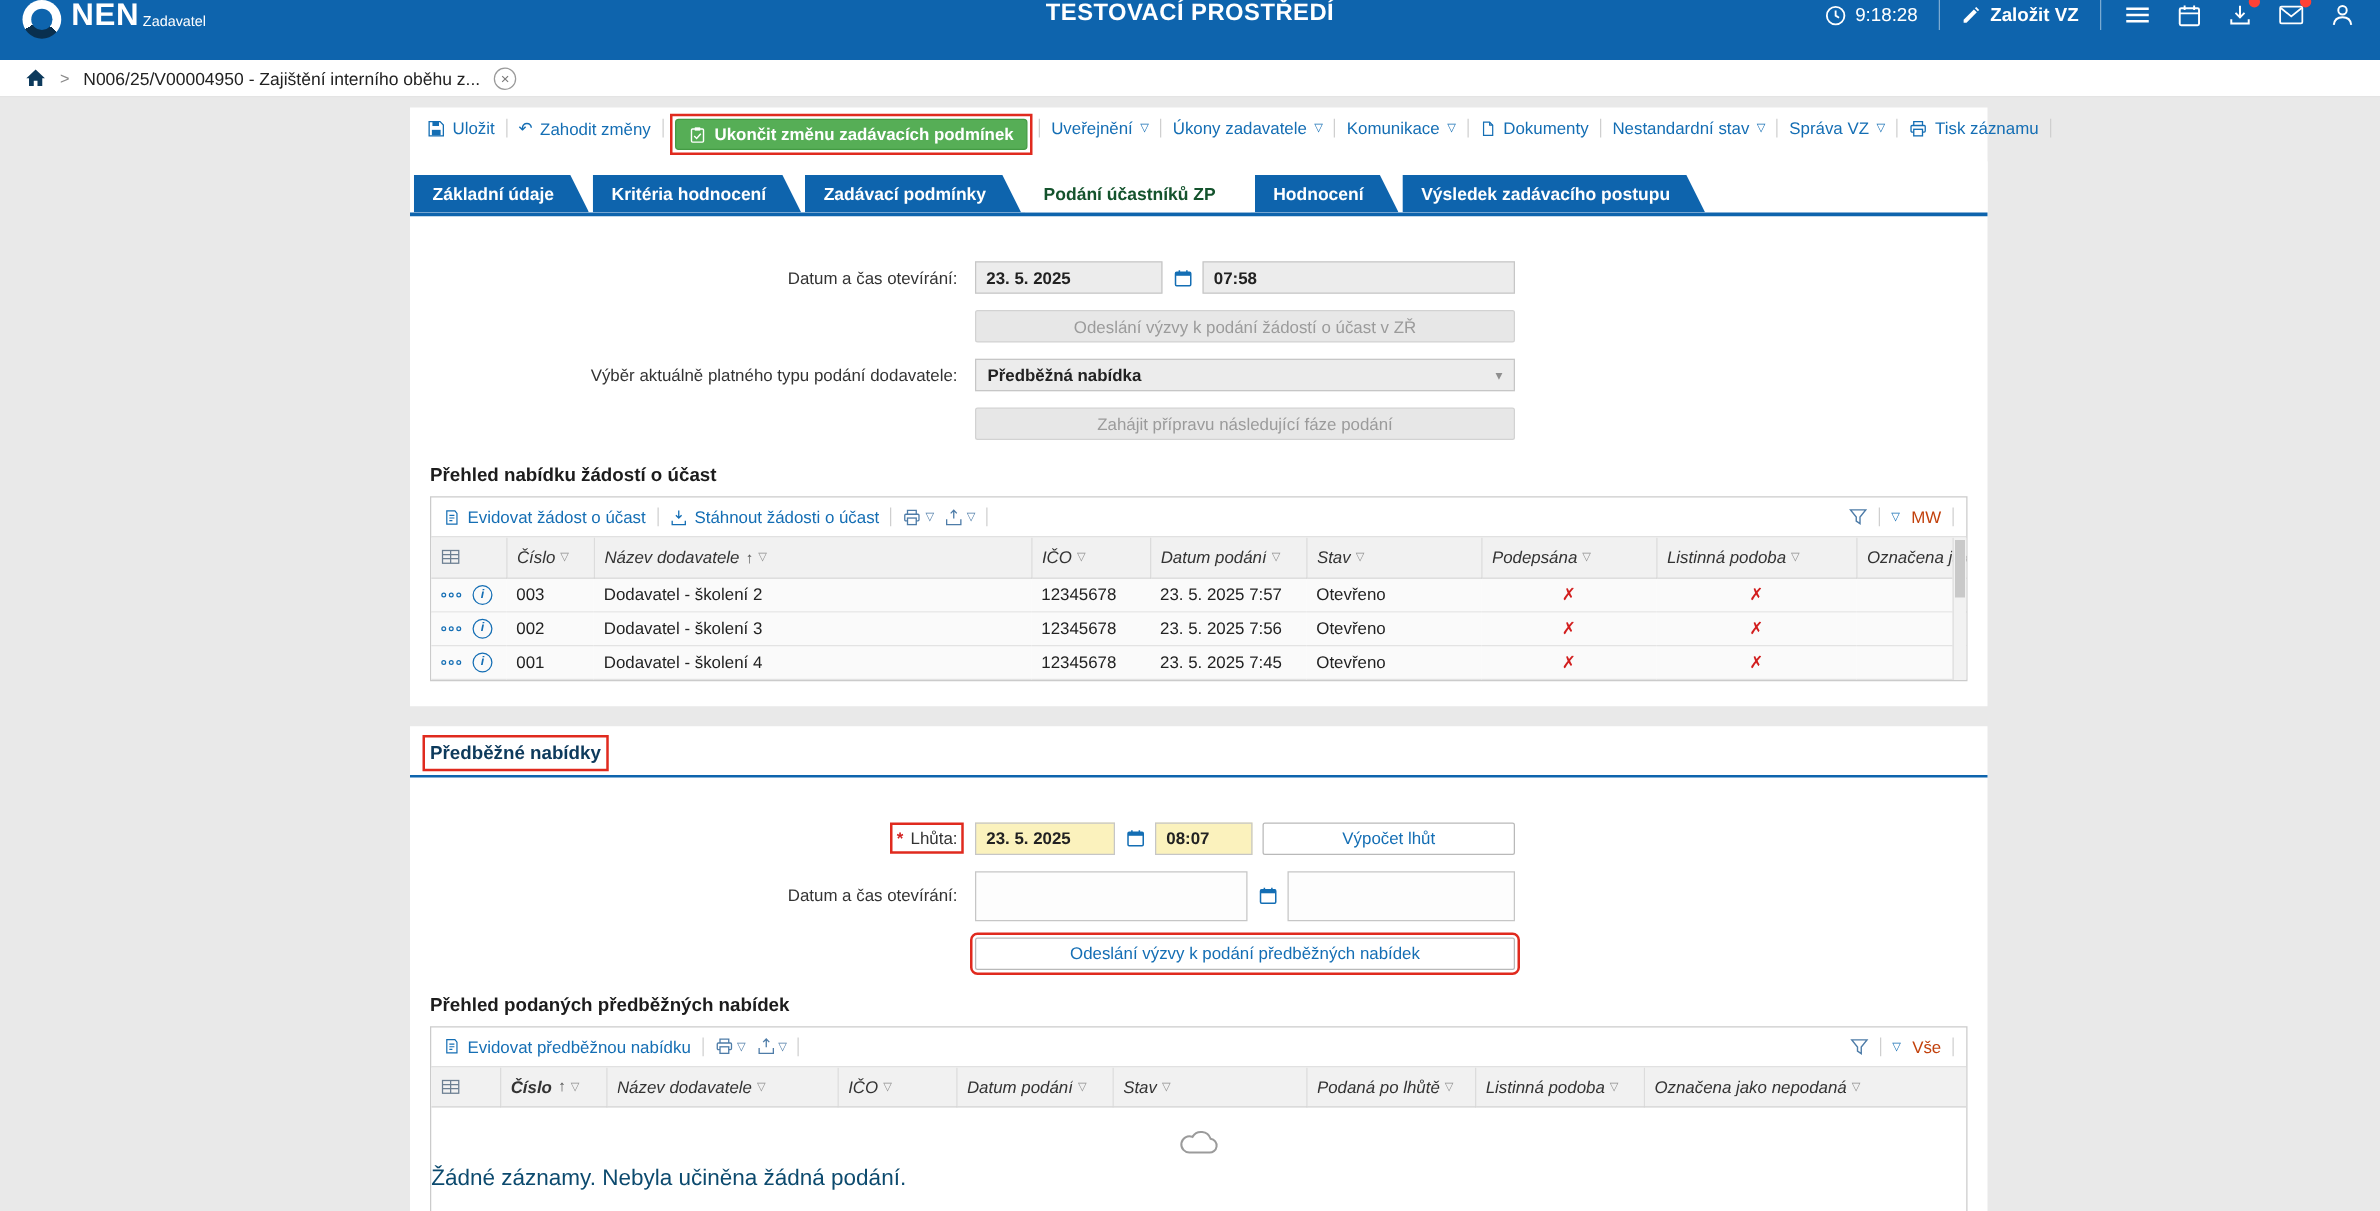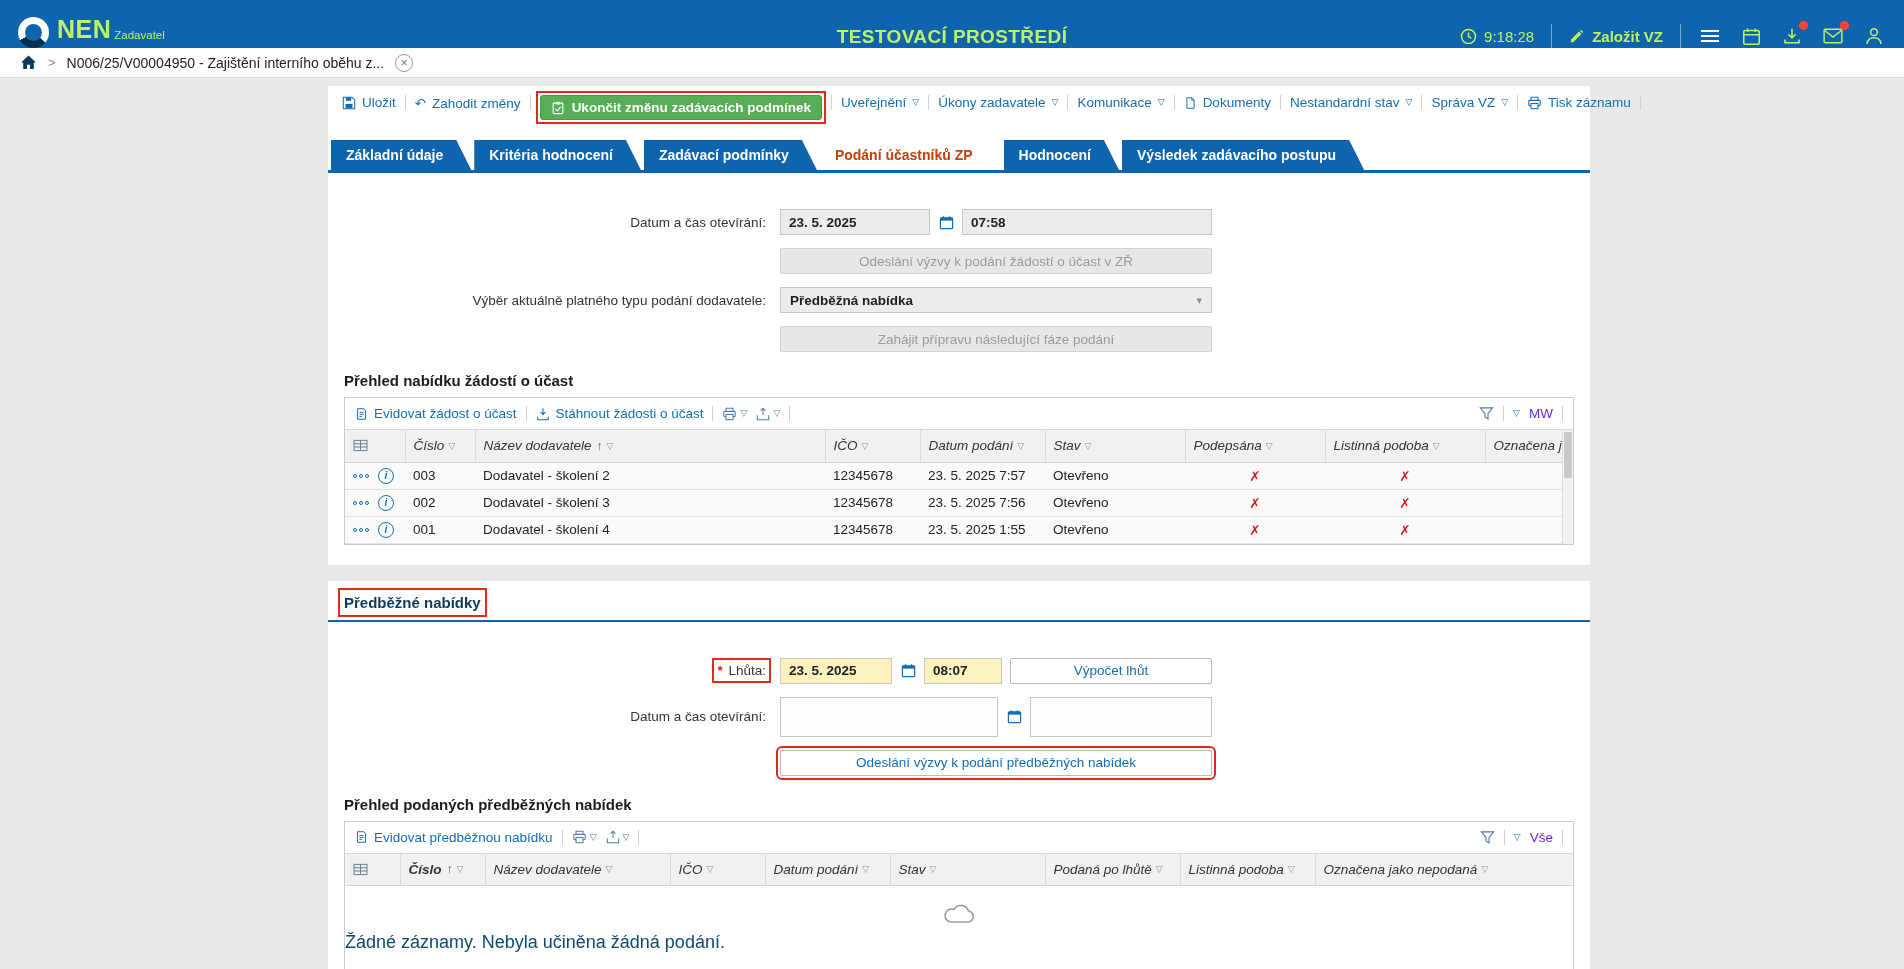--- a/index.html
+++ b/index.html
@@ -8,22 +8,22 @@
     font-family: "Liberation Sans", "DejaVu Sans", sans-serif;
     background: #e9e9e9;
     color: #222;
     font-size: 14px;
     overflow: hidden;
   }
   svg { display: block; }
 
   
   .app-header {
-    height: 48px; background: #0e64ad; color: #bef264;
-    display: flex; align-items: flex-end; padding: 0 18px; position: relative;
+    height: 48px; background: #0e64ad; color: #ffffff;
+    display: flex; align-items: flex-start; padding: 0 18px; position: relative;
   }
   .logo-wrap { display: flex; align-items: flex-start; gap: 8px; cursor: pointer; z-index: 2; }
   .logo-circle { width: 31px; height: 31px; border-radius: 50%;
     background: conic-gradient(from 130deg, #092f4e 0 110deg, #ffffff 110deg 360deg); position: relative; }
   .logo-circle::after { content:""; position:absolute; inset:7px; border-radius:50%; background:#0e64ad; }
   .logo-texts { display:flex; align-items:flex-end; gap:3px; }
   .logo-text { font-size: 25px; font-weight: bold; letter-spacing: .5px; line-height: 1; }
   .logo-sub { font-size: 11.5px; padding-bottom: 1px; }
   .env-title { position:absolute; left:0; right:0; text-align:center; font-weight:bold;
     font-size:19px; letter-spacing:.4px; pointer-events:none; }
@@ -57,21 +57,21 @@
   .vsep { width:1px; height:15px; background:#cfcfcf; flex:0 0 auto; }
   .annot { outline:2px solid #e02a1e; outline-offset:2px; }
   .btn-green { background:#56ae56; border:1px solid #449b44; color:#fff; display:inline-flex; gap:7px;
     align-items:center; padding:4px 10px; border-radius:3px; font-size:13.5px; font-weight:600; cursor:pointer; }
 
   
   .tabs { display:flex; padding:11px 3px 0; border-bottom:3px solid #0e64ad; background:#fff; }
   .tab { background:#0e64ad; color:#fff; font-weight:bold; font-size:14px; padding:7px 28px 7px 15px;
     margin-right:3px; clip-path:polygon(0 0, calc(100% - 15px) 0, 100% 100%, 0 100%);
     cursor:pointer; white-space:nowrap; }
-  .tab.active { background:#fff; color:#c2410c;text-align:center; }
+  .tab.active { background:#fff; color:#14532d;text-align:center; }
 
   
   .form { display:grid; grid-template-columns:452px 1fr; row-gap:13px; padding:36px 0 4px; align-items:center; }
   .flabel { text-align:right; padding-right:14px; color:#333; font-size:13.5px; }
   .req { color:#d21e1e; font-style:normal; font-weight:bold; margin-right:2px; }
   .annot-lab { outline:2px solid #e02a1e; outline-offset:3px; display:inline-block; }
   .ffield { width:432px; display:flex; align-items:center; }
   .dt { display:flex; align-items:center; width:100%; gap:3px; }
   .inp { height:26px; border:1px solid #c6c6c6; background:#ececec; display:flex; align-items:center;
     padding:0 8px; font-weight:bold; font-size:13.5px; color:#222; }
@@ -91,21 +91,21 @@
   
   .sec-title { font-size:15px; font-weight:bold; margin:16px 16px 8px; color:#1c1c1c; }
   .p2-titlebar { padding:13px 16px 9px; border-bottom:2px solid #0e64ad; }
   .p2-title { display:inline-block; font-size:15px; font-weight:bold; color:#0d3a5c;
     outline:2px solid #e02a1e; outline-offset:4px; cursor:default; }
 
   
   .grid-box { border:1px solid #cbcbcb; margin:0 16px; background:#fff; }
   .grid-toolbar { display:flex; align-items:center; gap:9px; padding:8px 10px; }
   .spacer { flex:1; }
-  .view-label { color:#6d28d9; font-size:13.5px; cursor:pointer; }
+  .view-label { color:#c2410c; font-size:13.5px; cursor:pointer; }
   .table-wrap { position:relative; overflow:hidden; border-top:1px solid #d8d8d8; }
   table { border-collapse:collapse; table-layout:fixed; }
   .t1 { width:1340px; }
   .t2 { width:100%; }
   th { background:#f1f1f1; font-weight:normal; text-align:left; padding:0 8px; height:32px;
     border-right:1px solid #dcdcdc; border-bottom:1px solid #d4d4d4; font-size:13.5px; color:#333; }
   th:last-child { border-right:none; }
   .thc { display:flex; align-items:center; justify-content:flex-start; gap:4px;font-style:italic; }
   .thlab { display:flex; align-items:center; gap:5px; overflow:hidden; white-space:nowrap; }
   .thlab.bold { font-weight:bold; }
@@ -493,21 +493,21 @@
                       <i></i>
                       <i></i>
                       <i></i>
                     </span>
                 <span class="info">i</span>
               </div>
                 </td>
               <td>001</td>
               <td>Dodavatel - školení 4</td>
               <td>12345678</td>
-              <td>23. 5. 2025 1:55</td>
+              <td>23. 5. 2025 7:45</td>
               <td>Otevřeno</td>
               <td class="x">✗</td>
               <td class="x">✗</td>
               <td></td>
             </tr>
           </tbody>
         </table>
         <div class="vscroll">
           <div class="vthumb"></div>
         </div>

